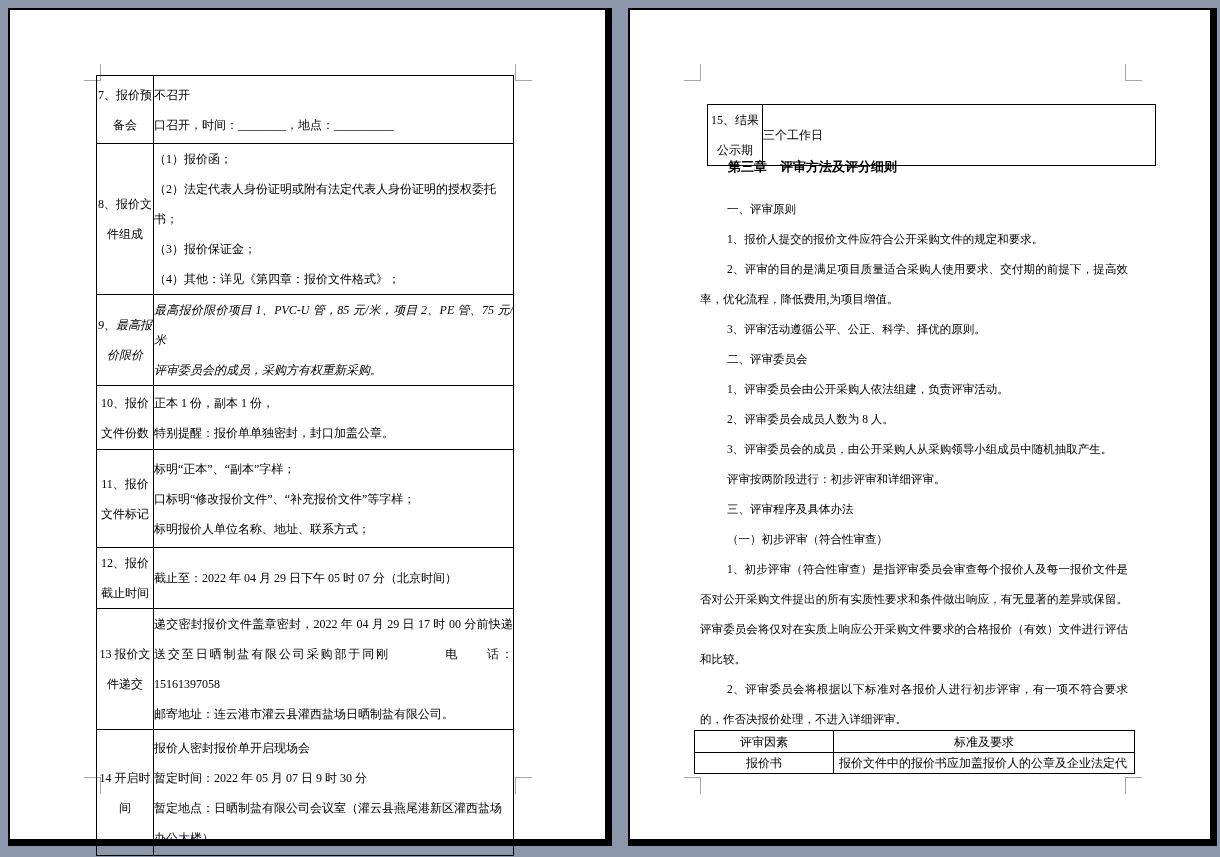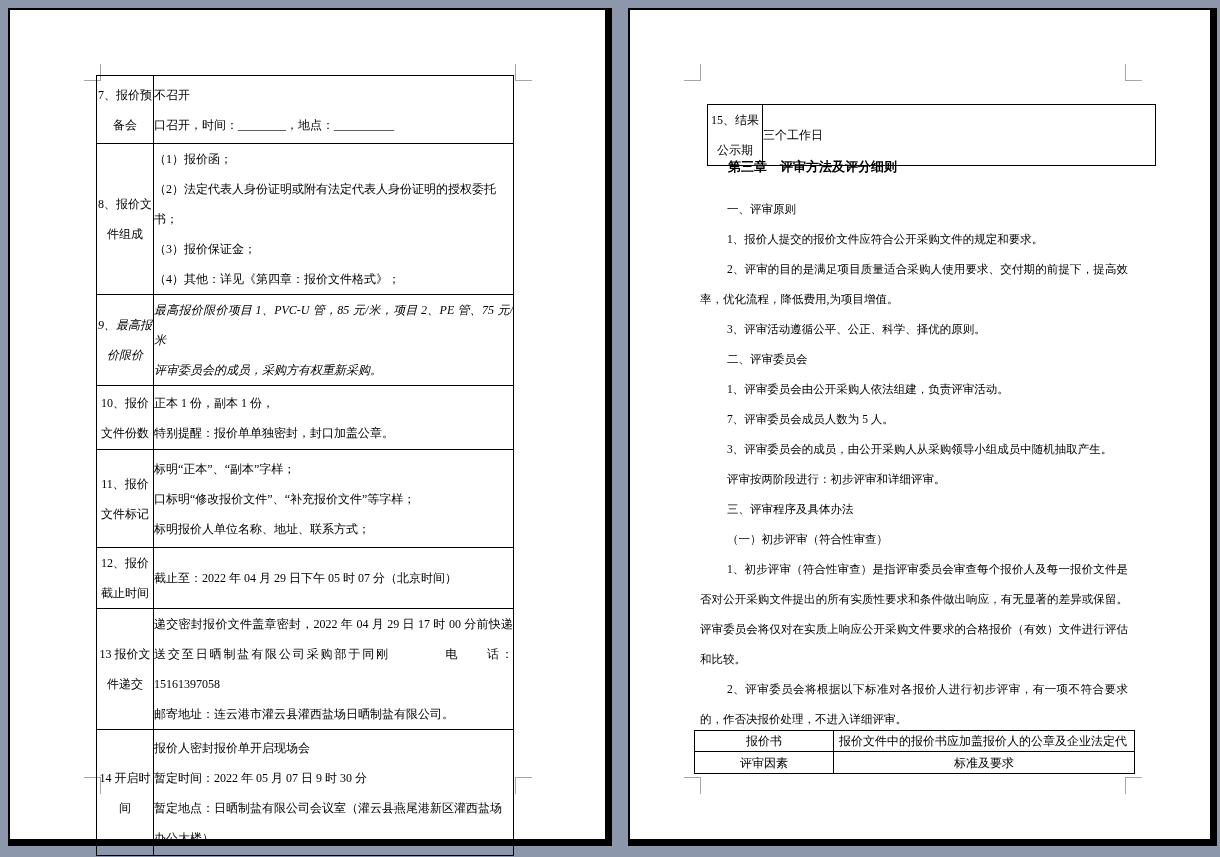--- a/index.html
+++ b/index.html
@@ -155,38 +155,38 @@
 
   <div class="heading">第三章　评审方法及评分细则</div>
 
   <div class="paras">
     <p>一、评审原则</p>
     <p>1、报价人提交的报价文件应符合公开采购文件的规定和要求。</p>
     <p>2、评审的目的是满足项目质量适合采购人使用要求、交付期的前提下，提高效率，优化流程，降低费用,为项目增值。</p>
     <p>3、评审活动遵循公平、公正、科学、择优的原则。</p>
     <p>二、评审委员会</p>
     <p>1、评审委员会由公开采购人依法组建，负责评审活动。</p>
-    <p>7、评审委员会成员人数为 5 人。</p>
+    <p>2、评审委员会成员人数为 8 人。</p>
     <p>3、评审委员会的成员，由公开采购人从采购领导小组成员中随机抽取产生。</p>
     <p>评审按两阶段进行：初步评审和详细评审。</p>
     <p>三、评审程序及具体办法</p>
     <p>（一）初步评审（符合性审查）</p>
     <p>1、初步评审（符合性审查）是指评审委员会审查每个报价人及每一报价文件是否对公开采购文件提出的所有实质性要求和条件做出响应，有无显著的差异或保留。评审委员会将仅对在实质上响应公开采购文件要求的合格报价（有效）文件进行评估和比较。</p>
     <p>2、评审委员会将根据以下标准对各报价人进行初步评审，有一项不符合要求的，作否决报价处理，不进入详细评审。</p>
   </div>
 
   <table class="doc-table review-table" style="left:64px;top:720px;width:441px;">
     <colgroup>
         <col style="width:139px">
         <col>
       </colgroup>
     <tbody>
+      <tr style="height:22px;">
+        <td class="hd">评审因素</td>
+        <td class="hd">标准及要求</td>
+      </tr>
       <tr style="height:20px;">
         <td class="hd">报价书</td>
         <td class="req">报价文件中的报价书应加盖报价人的公章及企业法定代</td>
-      </tr>
-      <tr style="height:22px;">
-        <td class="hd">评审因素</td>
-        <td class="hd">标准及要求</td>
       </tr>
     </tbody>
   </table>
 </div>
 
 </body></html>

